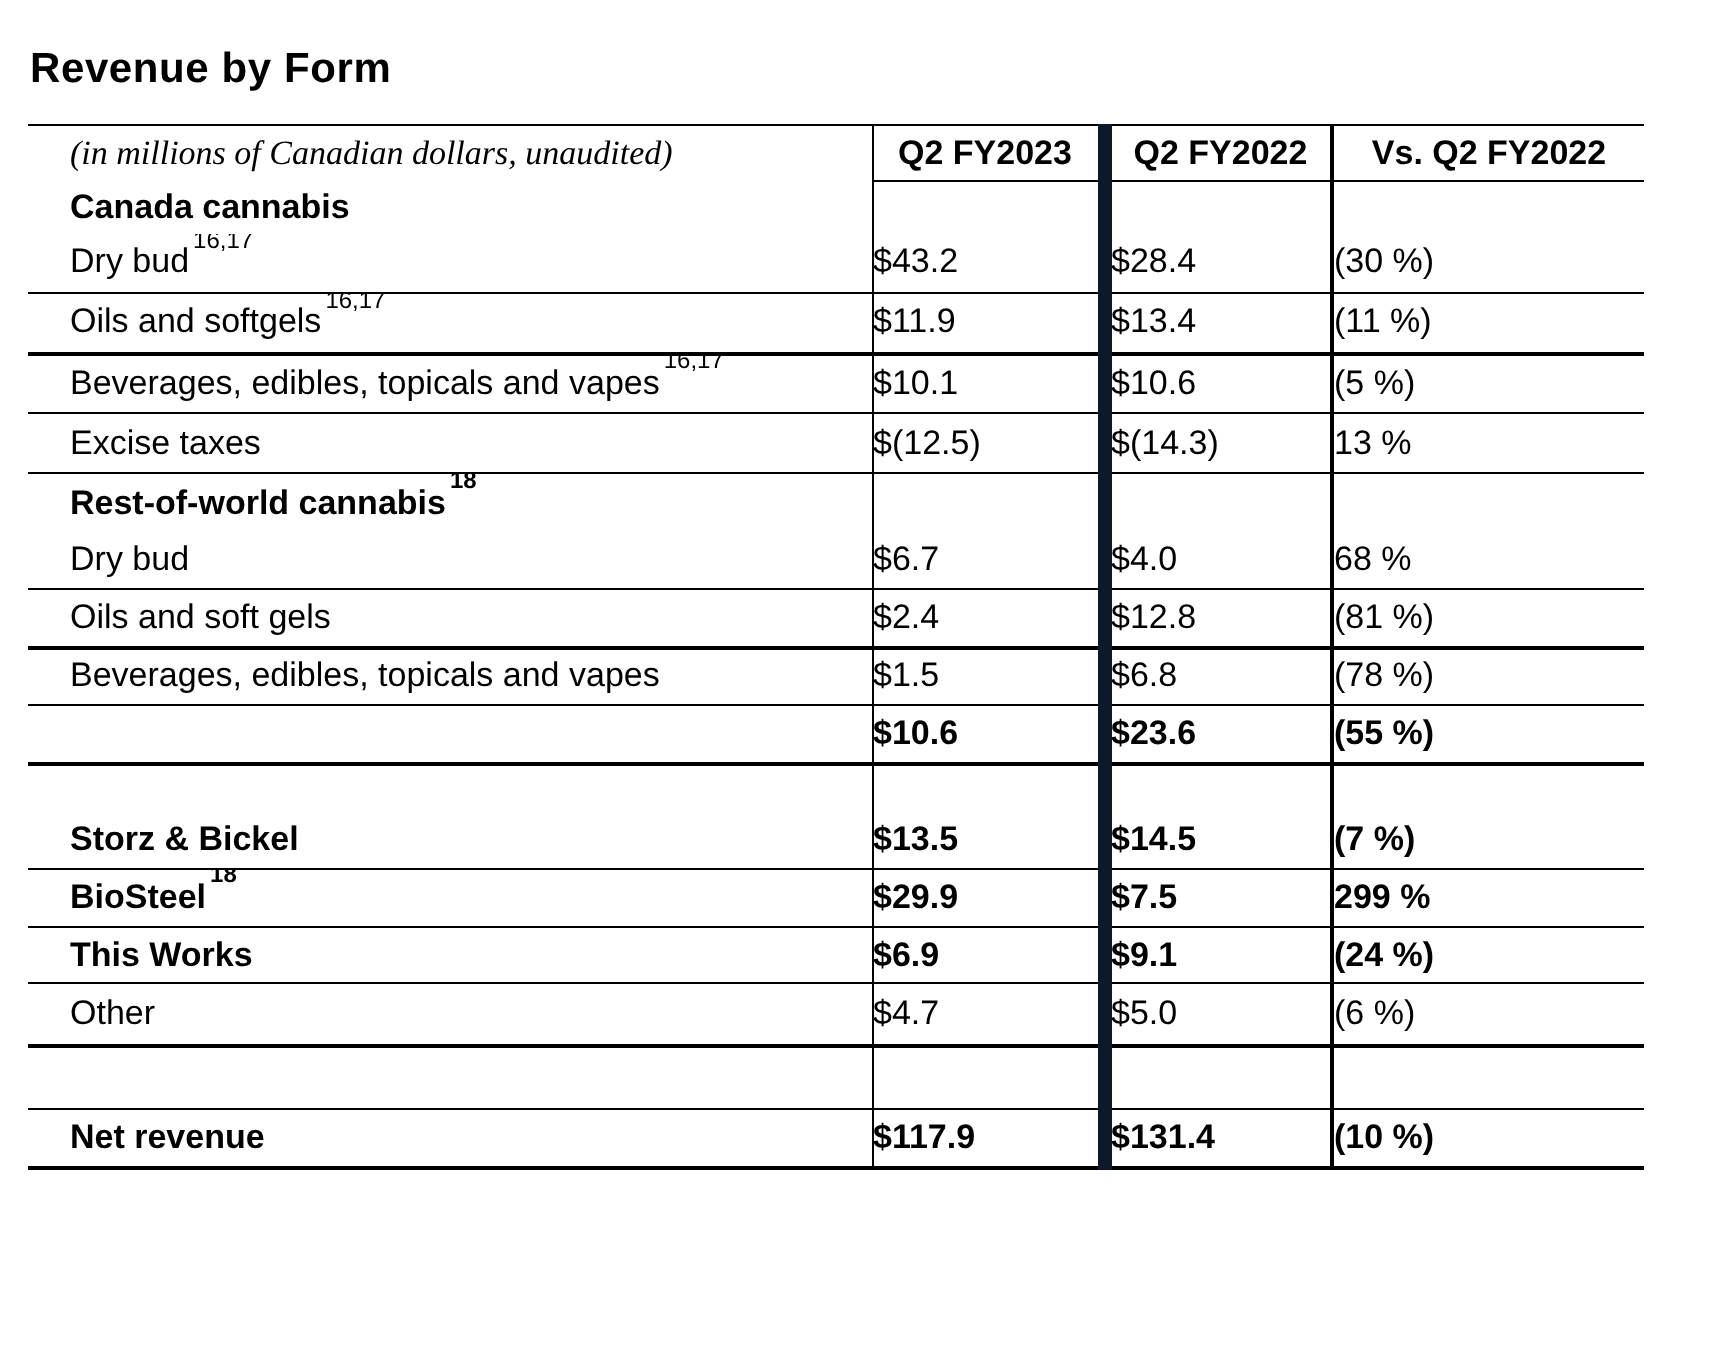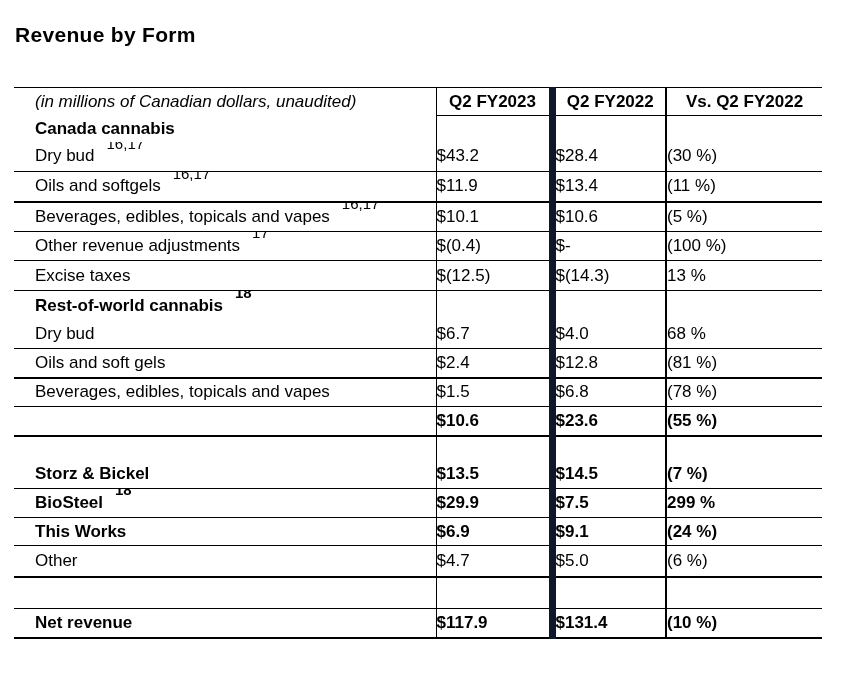--- a/index.html
+++ b/index.html
@@ -10,21 +10,21 @@
     height: 676px;
     background: #ffffff;
     color: #000000;
     font-family: "Liberation Sans", sans-serif;
   }
   .page { padding: 18px 14px 0 14px; }
 
   .page-title {
     font-size: 21px;
     font-weight: bold;
-    margin: 5px 0 40px 1px;
+    margin: 5px 0 15px 1px;
     letter-spacing: 0.3px;
   }
 
   table.revenue-table {
     border-collapse: collapse;
     width: 808px;
     table-layout: fixed;
   }
   td, th {
     padding: 0;
@@ -39,43 +39,44 @@
   }
   tr.header-row th {
     font-weight: bold;
     text-align: center;
     border-bottom: 1px solid #000;
   }
   .note-cell {
     font-style: italic;
     text-align: left;
     padding-left: 21px;
+    font-family: Liberation Serif, serif;
   }
   .label-cell {
     text-align: left;
     padding-left: 21px;
   }
   .value-cell { text-align: left; }
   .bold { font-weight: bold; }
 
   
   .c1 { border-left: 1px solid #000; }
   .c2 { border-left: 7px solid #0f172a; }
   .c3 { border-left: 2px solid #000; }
 
   
   .bb-thin  { border-bottom: 1px solid #000; }
   .bb-thick { border-bottom: 2px solid #000; }
 
   sup.fnote {
-    font-size: 15px;
+    font-size: 12px;
     line-height: 0;
     position: relative;
     top: -6px;
-    margin-left: 12px;
+    margin-left: 2px;
   }
 </style>
 </head>
 <body>
 
 <div class="page">
   <div class="page-title">Revenue by Form</div>
 
   <table class="revenue-table">
     <colgroup>
@@ -111,26 +112,20 @@
           <td class="value-cell c1 bb-thick">$11.9</td>
           <td class="value-cell c2 bb-thick">$13.4</td>
           <td class="value-cell c3 bb-thick">(11 %)</td>
         </tr>
         <tr style="height: 30px;">
           <td class="label-cell bb-thin"><span>Beverages, edibles, topicals and vapes</span><sup class="fnote">16,17</sup></td>
           <td class="value-cell c1 bb-thin">$10.1</td>
           <td class="value-cell c2 bb-thin">$10.6</td>
           <td class="value-cell c3 bb-thin">(5 %)</td>
         </tr>
-        <tr style="height: 29px;">
-          <td class="label-cell bb-thin"><span>Other revenue adjustments</span><sup class="fnote">17</sup></td>
-          <td class="value-cell c1 bb-thin">$(0.4)</td>
-          <td class="value-cell c2 bb-thin">$-</td>
-          <td class="value-cell c3 bb-thin">(100 %)</td>
-        </tr>
         <tr style="height: 30px;">
           <td class="label-cell bb-thin"><span>Excise taxes</span></td>
           <td class="value-cell c1 bb-thin">$(12.5)</td>
           <td class="value-cell c2 bb-thin">$(14.3)</td>
           <td class="value-cell c3 bb-thin">13 %</td>
         </tr>
         <tr style="height: 30px;">
           <td class="label-cell bold"><span>Rest-of-world cannabis</span><sup class="fnote">18</sup></td>
           <td class="value-cell c1"></td>
           <td class="value-cell c2"></td>

